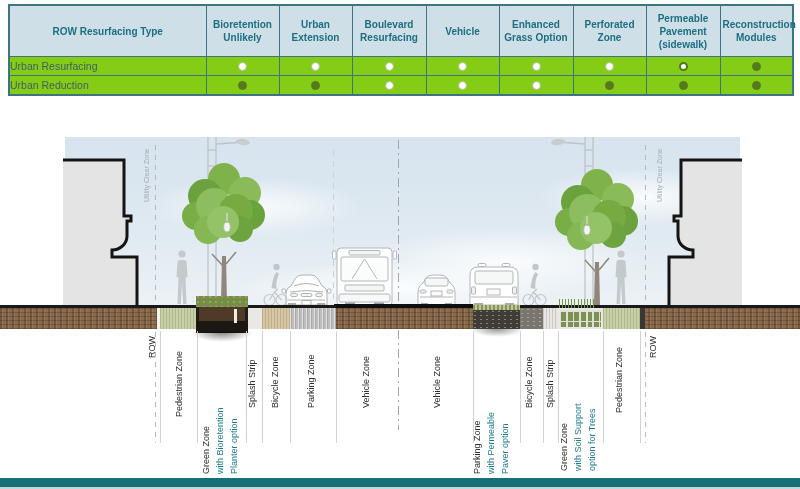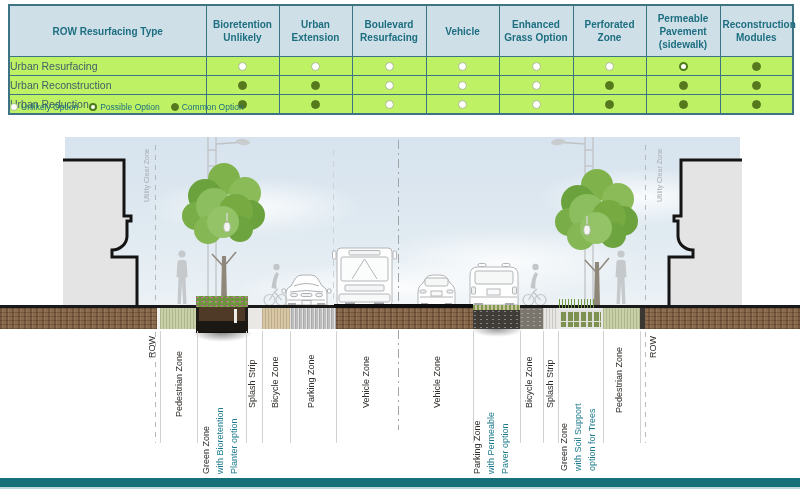--- a/index.html
+++ b/index.html
@@ -4,21 +4,21 @@
 <style>
   html,body{margin:0;padding:0;}
   body{width:800px;height:489px;background:#fff;font-family:"Liberation Sans",sans-serif;overflow:hidden;}
   #page{position:relative;width:800px;height:489px;background:#fff;overflow:hidden;}
 
   
   table.matrix{position:absolute;left:8px;top:4px;width:784px;border-collapse:collapse;table-layout:fixed;}
   table.matrix th,table.matrix td{border:1px solid #3c7484;}
   table.matrix{border:2px solid #3c7484;}
   table.matrix th{background:#cfdfe7;color:#1c6e80;font-size:10px;font-weight:bold;line-height:1.3;padding:3px 2px;text-align:center;vertical-align:middle;height:44px;}
-  table.matrix td{background:#bef264;height:13px;padding:0;}
+  table.matrix td{background:#84cc16;height:13px;padding:0;}
   td.rowlabel{color:#3f5f6a;font-size:10.5px;padding:0 0 0 5px;text-align:left;}
   td.cc{text-align:center;vertical-align:middle;}
   .dot{display:inline-block;width:9px;height:9px;border-radius:50%;box-sizing:border-box;vertical-align:middle;}
   .dot.unlikely{border:1.5px solid #a9bc85;background:#fff;}
   .dot.possible{border:2.6px solid #4d7a1b;background:#fff;}
   .dot.common{background:#56791e;border:1px solid #56791e;}
 
   
   .legend{position:absolute;left:10px;top:102px;display:flex;align-items:center;gap:11px;font-size:8.5px;color:#1c6e80;}
   .legend .item{display:flex;align-items:center;gap:3px;}
@@ -86,58 +86,33 @@
       <td class="cc"><span class="dot unlikely"></span></td>
       <td class="cc"><span class="dot unlikely"></span></td>
       <td class="cc"><span class="dot unlikely"></span></td>
       <td class="cc"><span class="dot unlikely"></span></td>
       <td class="cc"><span class="dot unlikely"></span></td>
       <td class="cc"><span class="dot unlikely"></span></td>
       <td class="cc"><span class="dot possible"></span></td>
       <td class="cc"><span class="dot common"></span></td>
     </tr>
     <tr>
-      <td class="rowlabel">Urban Reconstruction</td>
-      <td class="cc"><span class="dot common"></span></td>
-      <td class="cc"><span class="dot common"></span></td>
-      <td class="cc"><span class="dot unlikely"></span></td>
-      <td class="cc"><span class="dot unlikely"></span></td>
-      <td class="cc"><span class="dot unlikely"></span></td>
-      <td class="cc"><span class="dot common"></span></td>
-      <td class="cc"><span class="dot common"></span></td>
-      <td class="cc"><span class="dot common"></span></td>
-    </tr>
-    <tr>
       <td class="rowlabel">Urban Reduction</td>
       <td class="cc"><span class="dot common"></span></td>
       <td class="cc"><span class="dot common"></span></td>
       <td class="cc"><span class="dot unlikely"></span></td>
       <td class="cc"><span class="dot unlikely"></span></td>
       <td class="cc"><span class="dot unlikely"></span></td>
       <td class="cc"><span class="dot common"></span></td>
       <td class="cc"><span class="dot common"></span></td>
       <td class="cc"><span class="dot common"></span></td>
     </tr>
   </tbody>
     </table>
 
-  <div class="legend">
-    <span class="item">
-        <span class="dot unlikely"></span>
-        <span>Unlikely Option</span>
-      </span>
-    <span class="item">
-        <span class="dot possible"></span>
-        <span>Possible Option</span>
-      </span>
-    <span class="item">
-        <span class="dot common"></span>
-        <span>Common Option</span>
-      </span>
-  </div>
 
   <div class="abs sky">
     <div class="cloud" style="left:80px;top:40px;width:220px;height:60px;"></div>
     <div class="cloud" style="left:300px;top:90px;width:280px;height:70px;"></div>
     <div class="cloud" style="left:470px;top:30px;width:220px;height:60px;"></div>
     <div class="cloud" style="left:170px;top:125px;width:320px;height:50px;"></div>
   </div>
 
   <div class="abs dashline" style="left:155px;top:145px;height:159px;"></div>
   <div class="abs dashline" style="left:645px;top:145px;height:159px;"></div>

